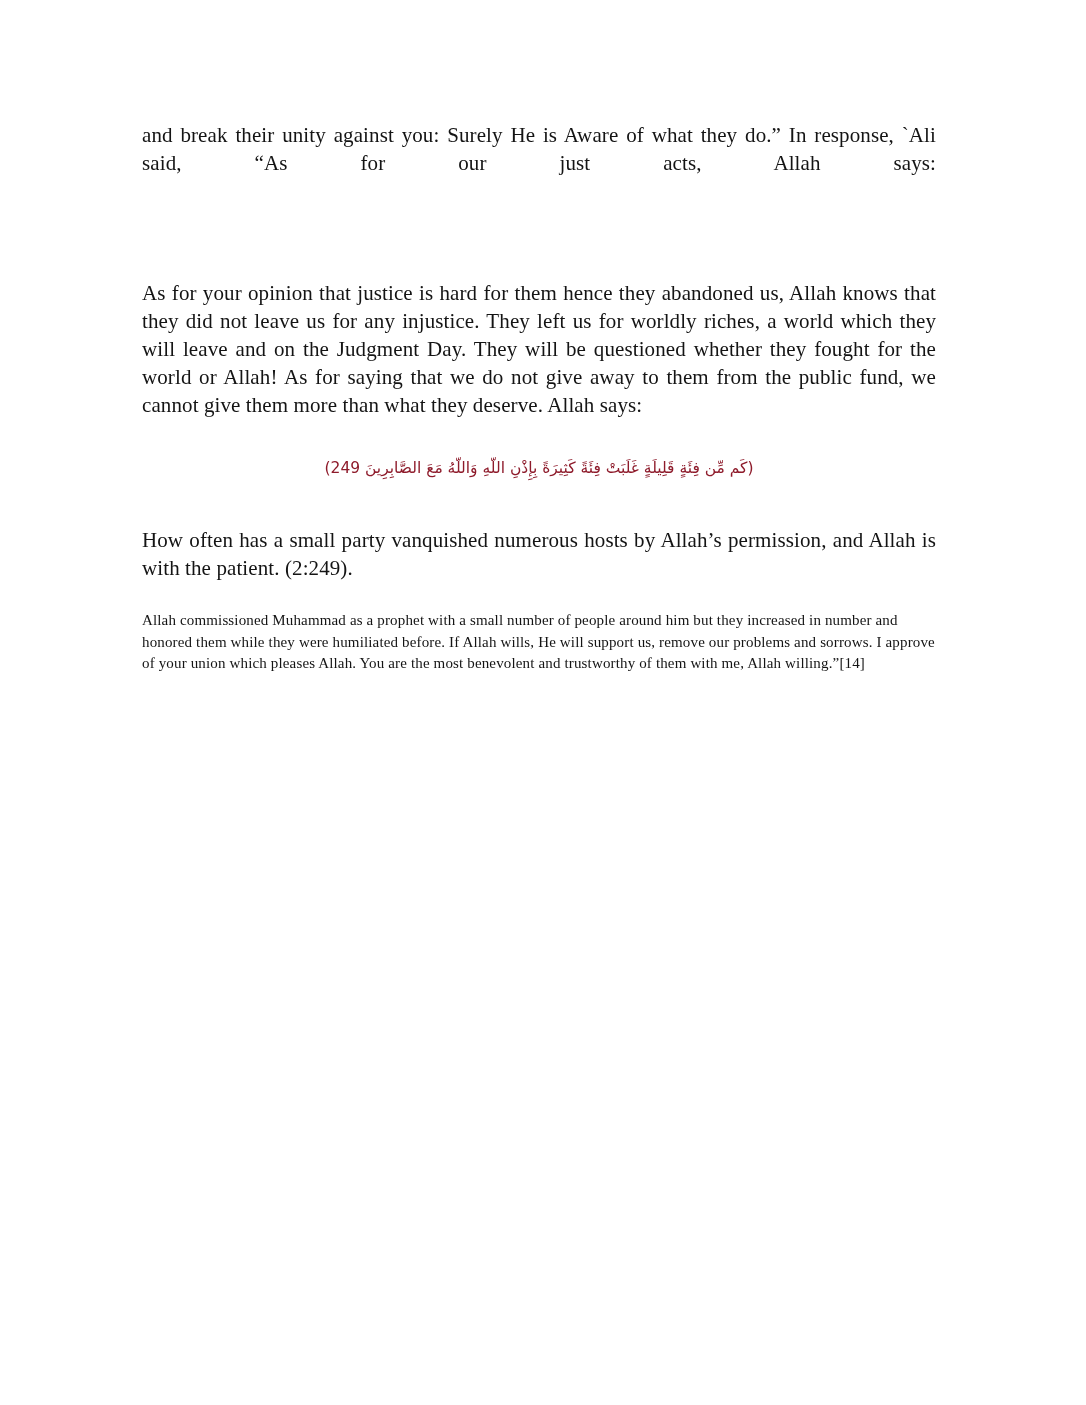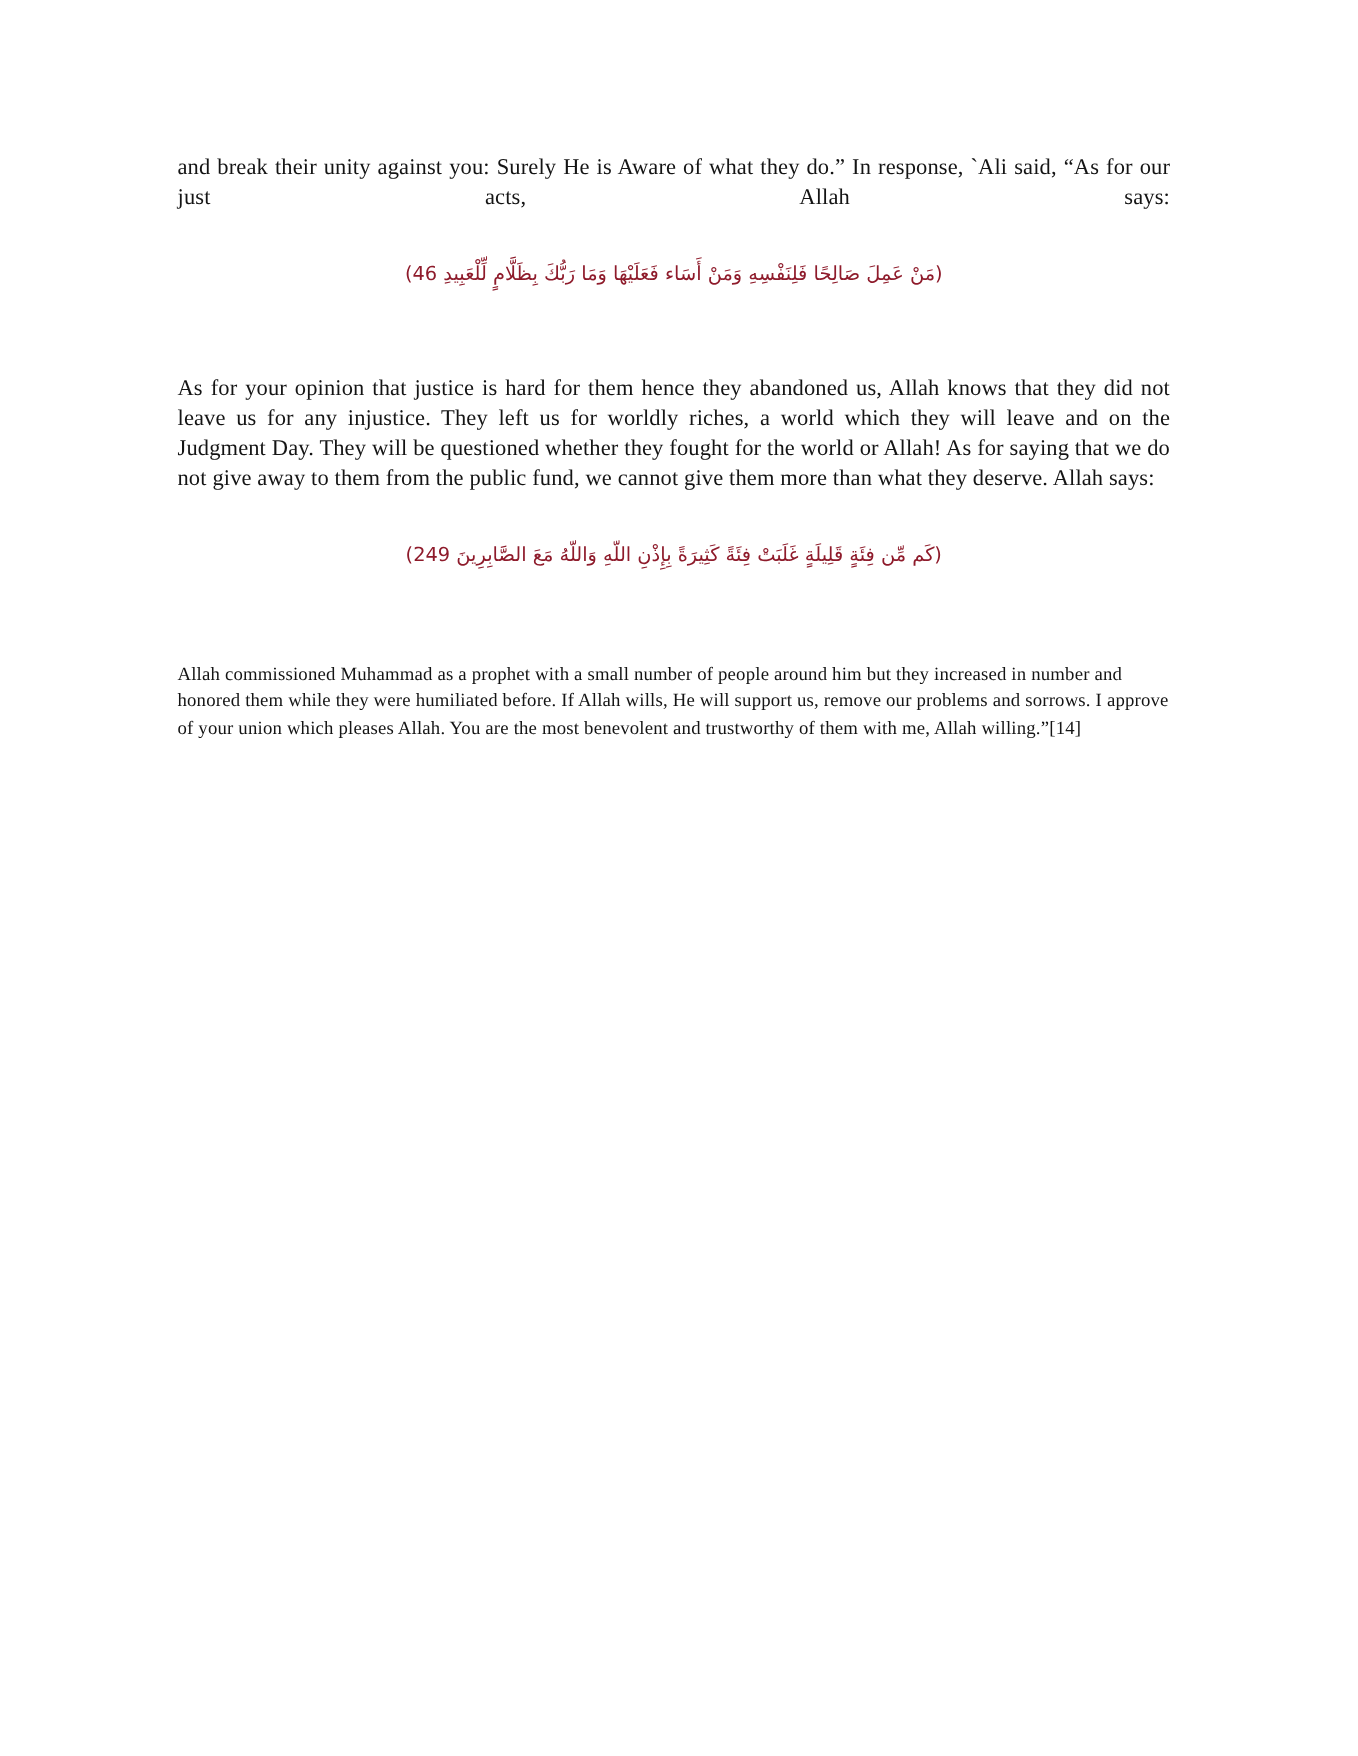--- a/index.html
+++ b/index.html
@@ -26,21 +26,21 @@
   .content {
     position: absolute;
     left: 142px;
     top: 122px;
     width: 794px;
   }
 
   
   .para {
     font-family: "Liberation Serif", "DejaVu Serif", serif;
-    font-size: 18px;
+    font-size: 21px;
     line-height: 1.33;
     color: #141414;
     margin: 0;
     text-align: justify;
     text-justify: inter-word;
     letter-spacing: 0.1px;
   }
   .para.justified-hard {
     text-align: justify;
     text-align-last: left;
@@ -81,34 +81,34 @@
 </head>
 <body>
 
 <div class="page">
   <div class="content">
 
     <p class="para spread-last">and break their unity against you: Surely He is Aware of what they do.” In response, `Ali said, “As for our just acts, Allah says:</p>
 
     <div class="sp-ayah-top"></div>
 
-    <p class="ayah" style="color:#8E1B2B">(مَنْ عَمِلَ صَالِحًا فَلِنَفْسِهِ وَمَنْ أَسَاء فَعَلَيْهَا وَمَا رَبُّكَ بِظَلَّامٍ لِّلْعَبِيدِ 46)</p>
 
     <div class="sp-ayah-bottom"></div>
 
 
     <div class="sp-para"></div>
 
     <p class="para justified-hard">As for your opinion that justice is hard for them hence they abandoned us, Allah knows that they did not leave us for any injustice. They left us for worldly riches, a world which they will leave and on the Judgment Day. They will be questioned whether they fought for the world or Allah! As for saying that we do not give away to them from the public fund, we cannot give them more than what they deserve. Allah says:</p>
 
     <div class="sp-ayah-top"></div>
 
     <p class="ayah" style="color:#8E1B2B">(كَم مِّن فِئَةٍ قَلِيلَةٍ غَلَبَتْ فِئَةً كَثِيرَةً بِإِذْنِ اللّهِ وَاللّهُ مَعَ الصَّابِرِينَ 249)</p>
 
     <div class="sp-ayah-bottom"></div>
 
+    <p class="para justified-hard">How often has a small party vanquished numerous hosts by Allah’s permission, and Allah is with the patient. (2:249).</p>
 
     <div class="sp-para-lg"></div>
 
     <p class="para flush-left">Allah commissioned Muhammad as a prophet with a small number of people around him but they increased in number and honored them while they were humiliated before. If Allah wills, He will support us, remove our problems and sorrows. I approve of your union which pleases Allah. You are the most benevolent and trustworthy of them with me, Allah willing.”[14]</p>
 
   </div>
 </div>
 
 </body></html>

